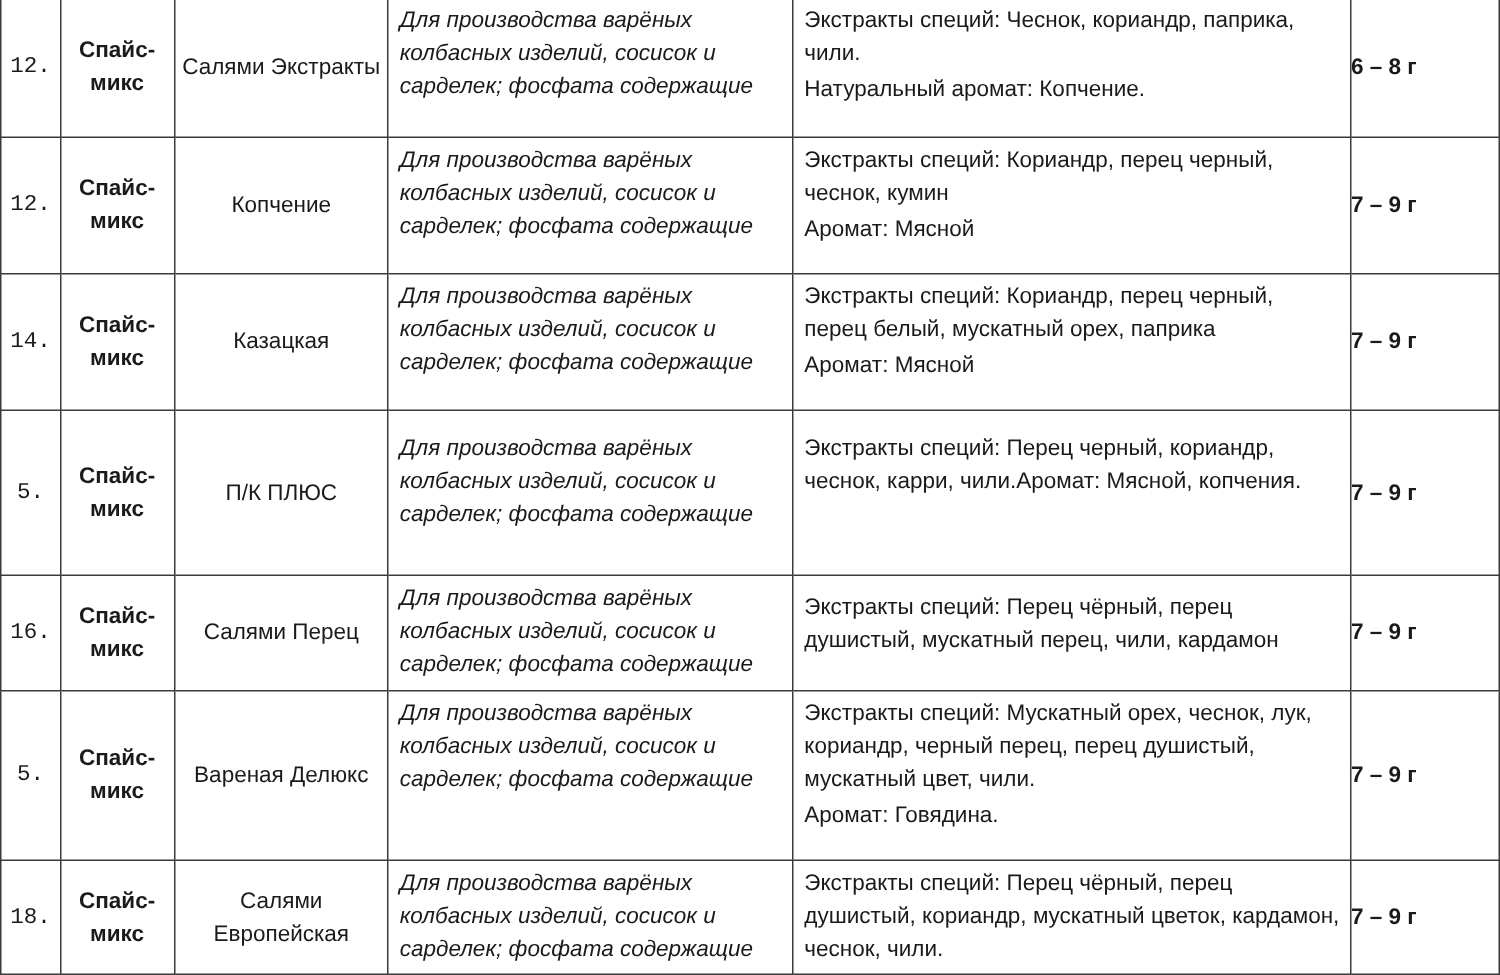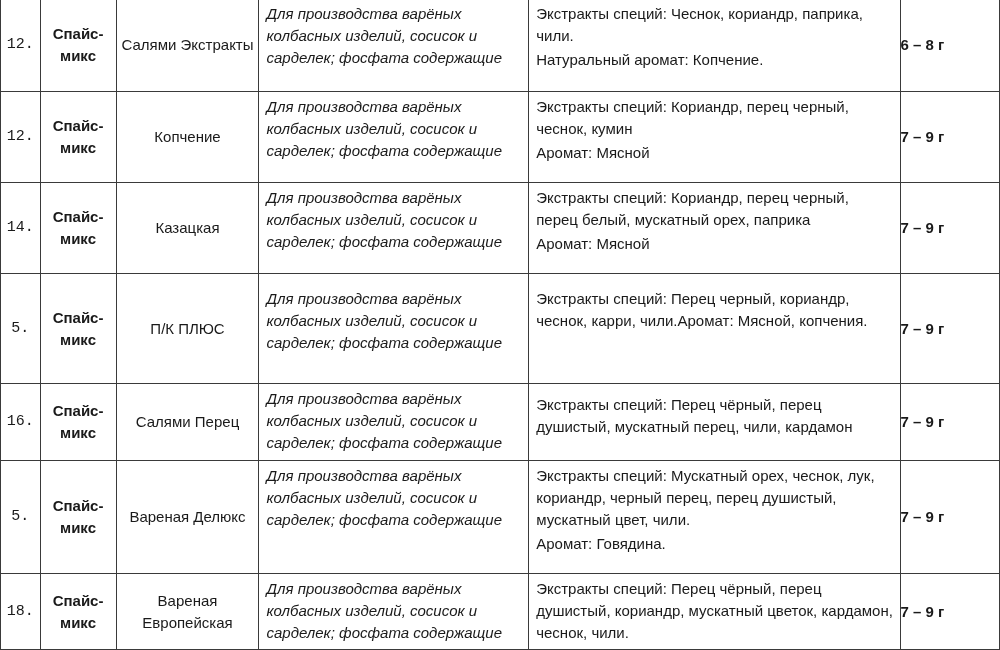--- a/index.html
+++ b/index.html
@@ -107,21 +107,21 @@
       <td class="c-use">Для  производства варёных колбасных изделий, сосисок и сарделек;  фосфата содержащие</td>
       <td class="c-comp">
         <span class="para">Экстракты специй: Мускатный орех, чеснок, лук, кориандр, черный перец, перец душистый, мускатный цвет, чили.</span>
         <span class="para">Аромат: Говядина.</span>
       </td>
       <td class="c-dose">7 – 9 г</td>
     </tr>
     <tr class="r18">
       <td class="c-num">18.</td>
       <td class="c-type">Спайс-микс</td>
-      <td class="c-name">Вареная Европейская</td>
+      <td class="c-name">Салями Европейская</td>
       <td class="c-use">Для  производства варёных колбасных изделий, сосисок и сарделек;  фосфата содержащие</td>
       <td class="c-comp">
         <span class="para">Экстракты специй: Перец чёрный, перец душистый, кориандр, мускатный цветок, кардамон, чеснок, чили.</span>
       </td>
       <td class="c-dose">7 – 9 г</td>
     </tr>
   </tbody>
 </table>
 
 </body></html>

